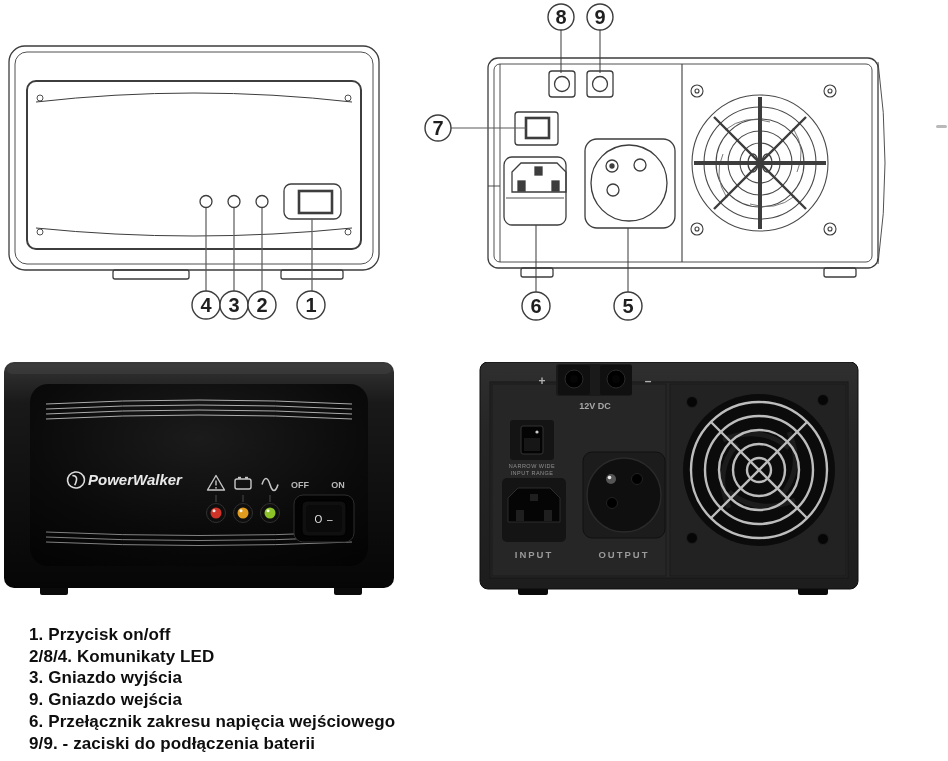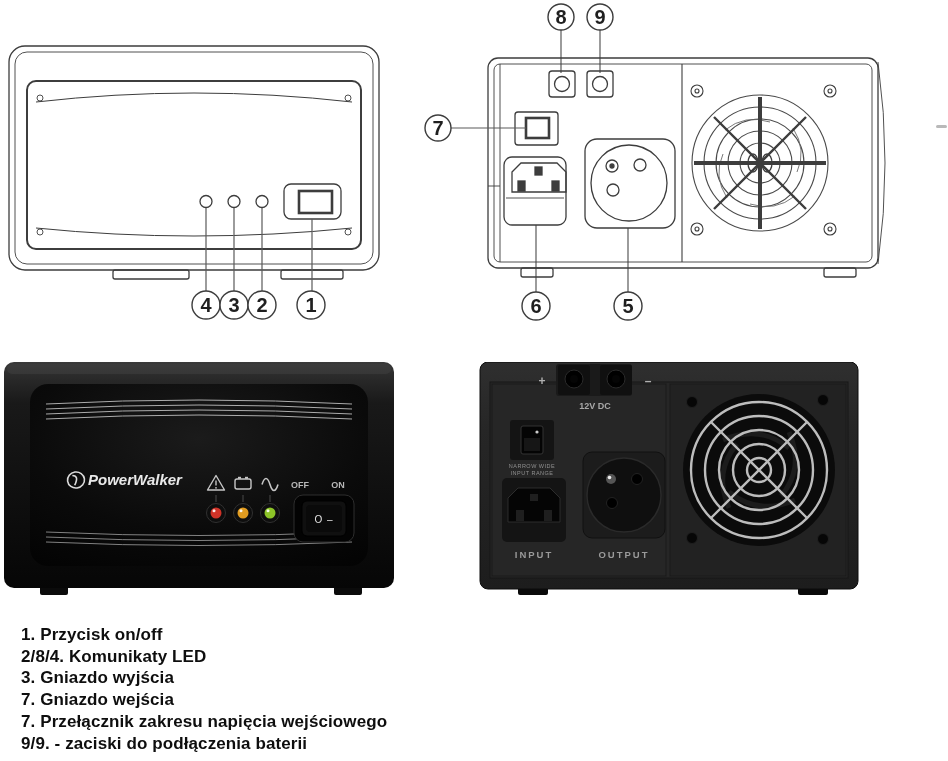--- a/index.html
+++ b/index.html
@@ -1,21 +1,21 @@
 <!DOCTYPE html>
 <html><head>
 <meta charset="utf-8">
 <style>
   html,body{margin:0;padding:0;background:#ffffff;}
   #canvas{position:relative;width:948px;height:761px;background:#ffffff;overflow:hidden;
           font-family:"Liberation Sans",sans-serif;}
   .abs{position:absolute;}
   svg text{font-family:"Liberation Sans","DejaVu Sans",sans-serif;}
   .callout-num{font-size:20px;font-weight:bold;fill:#1f1f1f;}
-  .legend{position:absolute;left:21px;top:624px;color:#0e0e0e;
+  .legend{position:absolute;left:29px;top:624px;color:#0e0e0e;
           font:bold 17px/21.7px "Liberation Sans",sans-serif;letter-spacing:0.1px;}
   .legend-line{white-space:pre;}
   .artifact{position:absolute;left:936px;top:125px;width:11px;height:3px;background:#b9b9b9;border-radius:2px;}
 </style>
 </head>
 <body>
 
 <div id="canvas">
 
   <svg class="abs" style="left:0;top:40px;" width="400" height="292" viewBox="0 40 400 292">
@@ -286,19 +286,19 @@
         <circle cx="214" cy="176" r="5.5" fill="#060606" stroke="#1f1f1f"></circle>
         <circle cx="345" cy="177" r="5.5" fill="#060606" stroke="#1f1f1f"></circle>
       </g>
     </g>
   </svg>
 
   <div class="legend">
     <div class="legend-line">1. Przycisk on/off</div>
     <div class="legend-line">2/8/4. Komunikaty LED</div>
     <div class="legend-line">3. Gniazdo wyjścia</div>
-    <div class="legend-line">7. Gniazdo wejścia</div>
-    <div class="legend-line">7. Przełącznik zakresu napięcia wejściowego</div>
+    <div class="legend-line">9. Gniazdo wejścia</div>
+    <div class="legend-line">6. Przełącznik zakresu napięcia wejściowego</div>
     <div class="legend-line">9/9. - zaciski do podłączenia baterii</div>
   </div>
 
   <div class="artifact"></div>
 </div>
 
 </body></html>

